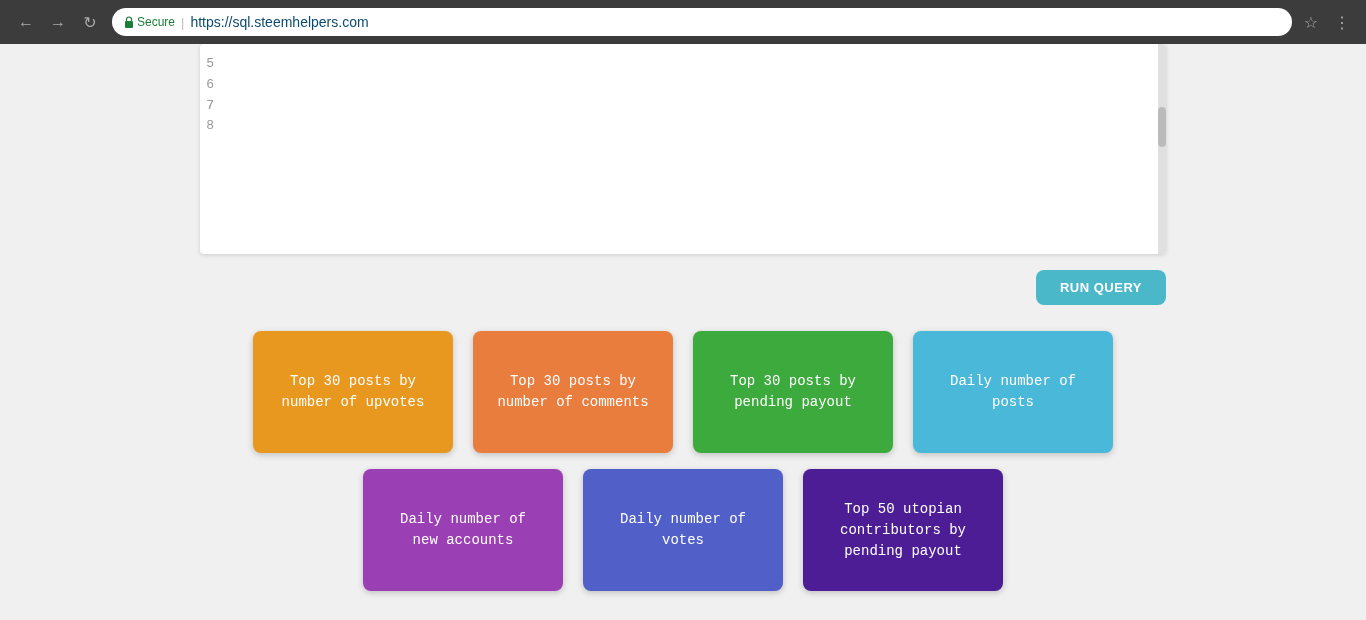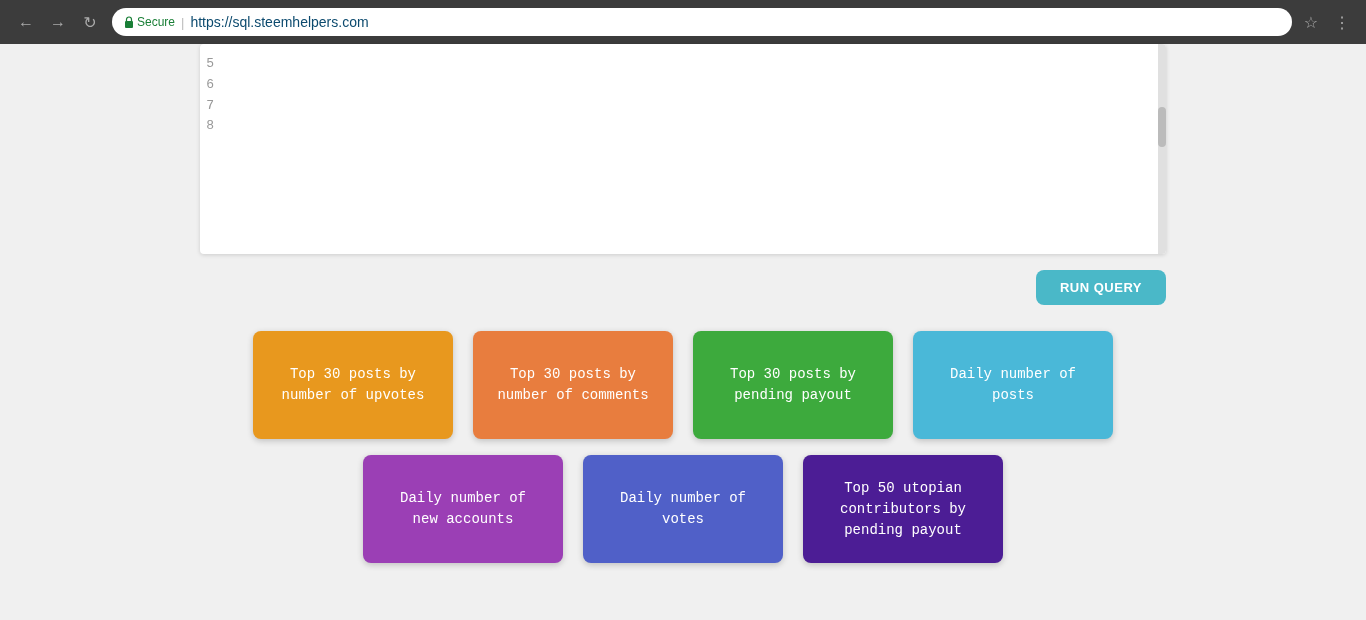--- a/index.html
+++ b/index.html
@@ -182,21 +182,21 @@
     }
 
     .cards-row-2 {
       display: flex;
       gap: 20px;
       justify-content: center;
     }
 
     .card {
       width: 200px;
-      height: 108px;
+      height: 122px;
       border-radius: 8px;
       display: flex;
       align-items: center;
       justify-content: center;
       text-align: center;
       padding: 16px;
       cursor: pointer;
       font-family: 'Courier New', monospace;
       font-size: 14px;
       color: white;

